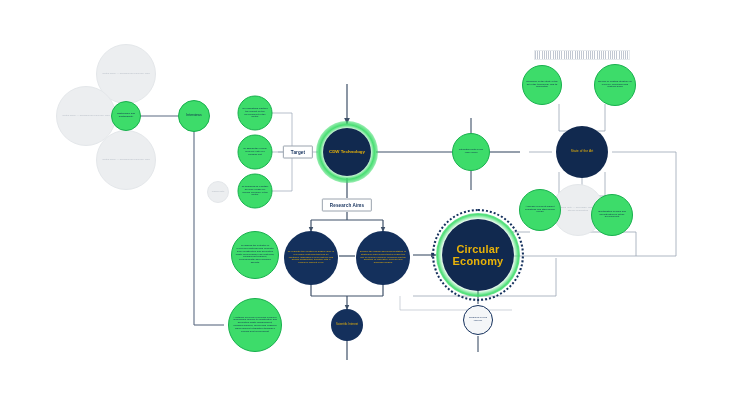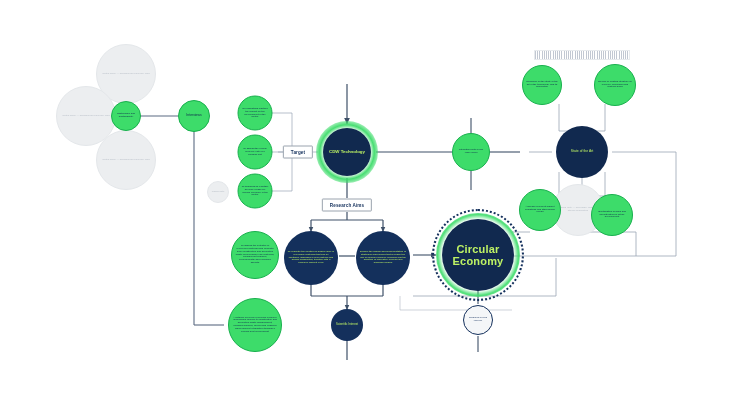--- a/index.html
+++ b/index.html
@@ -9,21 +9,21 @@
   svg.links{position:absolute;left:0;top:0;width:730px;height:411px;}
 
   .node{position:absolute;border-radius:50%;display:flex;align-items:center;
         justify-content:center;text-align:center;box-sizing:border-box;
         transform:translate(-50%,-50%);}
   .node .txt{display:block;width:86%;line-height:1.12;word-break:break-word;}
 
   
   .green{background:#3ddc6a;color:#0f2a4e;border:1px solid #18b04d;}
   
-  .navy{background:#14305c;color:#bef264;}
+  .navy{background:#14305c;color:#eab308;}
   .navy.hub{background:#11294f;}
   
   .ghost{background:#eceef0;color:#b9bfc7;border:1px solid #e4e7ea;}
   .ghost .txt{color:#b6bcc5;}
   .ghostline{color:#c3c8cf;}
 
   
   .ring-glow{position:absolute;border-radius:50%;transform:translate(-50%,-50%);
              background:radial-gradient(circle, rgba(61,220,106,0) 52%, rgba(61,220,106,.95) 62%, rgba(61,220,106,.15) 78%, rgba(61,220,106,0) 88%);
              pointer-events:none;}

